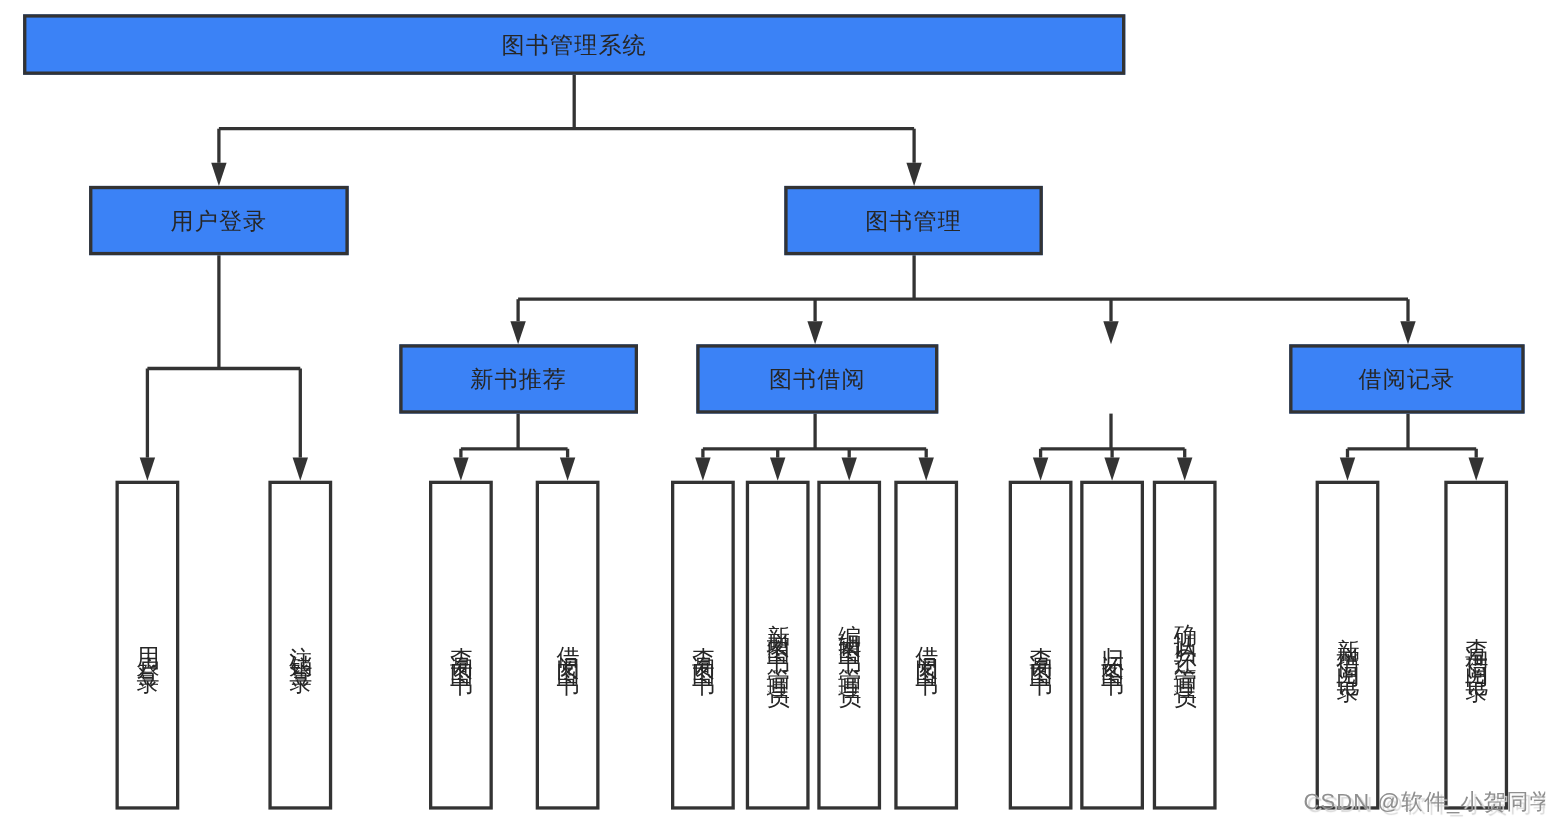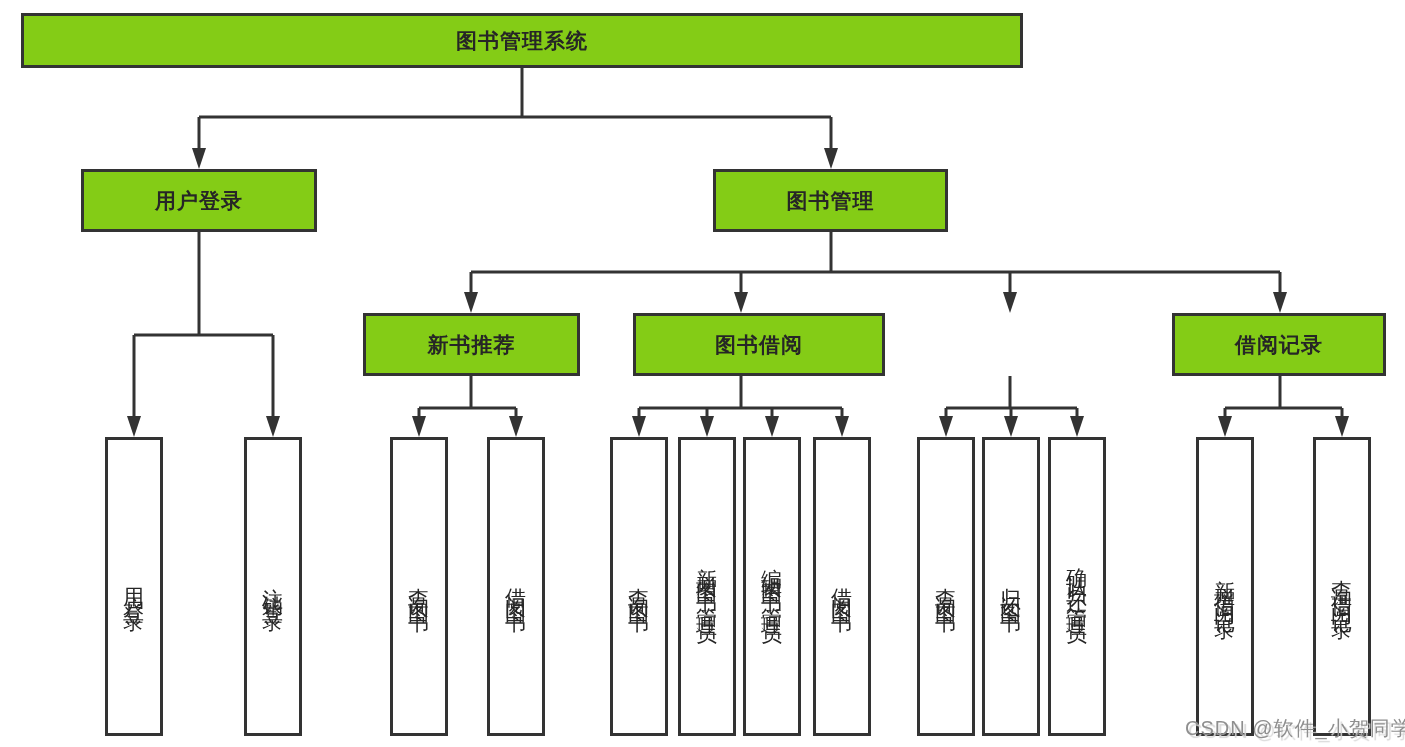--- a/index.html
+++ b/index.html
@@ -12,37 +12,36 @@
     overflow: hidden;
   }
   .connectors {
     position: absolute;
     left: 0; top: 0;
     width: 1405px; height: 747px;
   }
   .node {
     position: absolute;
     box-sizing: border-box;
-    background: #84cc16;
+    background: #3b82f6;
     border: 3px solid #333333;
     display: flex;
     align-items: center;
     justify-content: center;
     color: #262626;
     font-size: 21px;
     letter-spacing: 1px;
     white-space: nowrap;
-    font-weight: bold;
   }
   .node.root   { left: 21px;  top: 13px;  width: 1002px; height: 55px; }
   .node.lvl2, .node.lvl3 { height: 63px; }
   .n-user-login { left: 81px;  top: 169px; width: 236px; }
   .n-book-mgmt  { left: 713px; top: 169px; width: 235px; }
   .n-new-books  { left: 363px; top: 313px; width: 217px; }
-  .n-borrowing  { left: 633px; top: 313px; width: 252px; }
+  .n-borrowing  { left: 633px; top: 313px; width: 220px; }
   .n-current    { left: 902px; top: 313px; width: 217px; }
   .n-records    { left: 1172px; top: 313px; width: 214px; }
   .leaf {
     position: absolute;
     box-sizing: border-box;
     top: 437px;
     width: 58px;
     height: 299px;
     background: #ffffff;
     border: 3px solid #333333;

